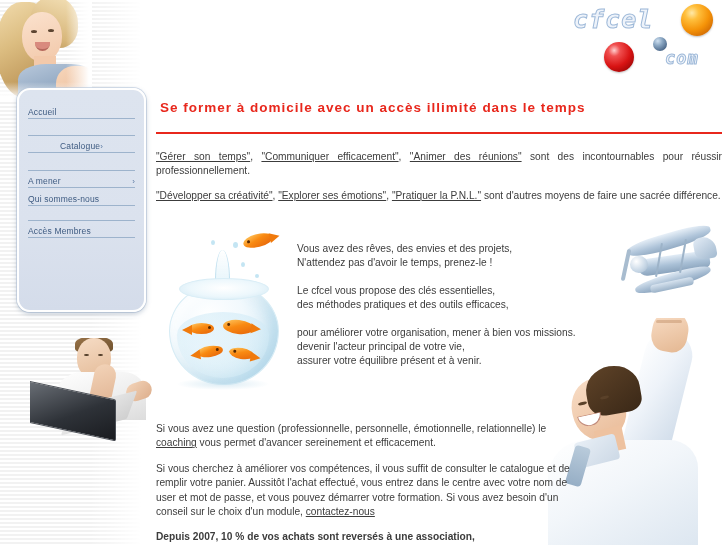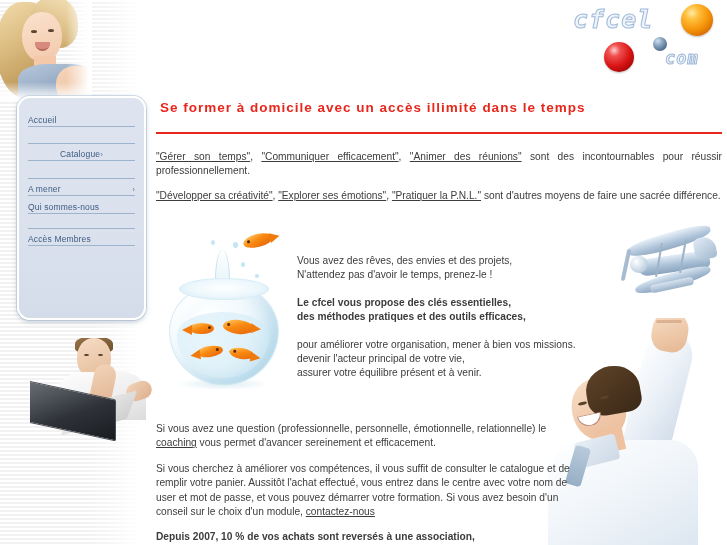--- a/index.html
+++ b/index.html
@@ -171,21 +171,21 @@
   .ch-tie{position:absolute;left:22px;top:128px;width:16px;height:40px;border-radius:4px;
     background:linear-gradient(to bottom,#b9cbdb,#96aec5);transform:rotate(16deg);}
   .ch-arm{position:absolute;left:84px;top:12px;width:48px;height:150px;border-radius:24px 24px 18px 18px;
     background:linear-gradient(110deg,#ffffff,#eef3f9 40%,#c9d7e6);transform:rotate(14deg);}
   .ch-fist{position:absolute;left:104px;top:-6px;width:36px;height:40px;border-radius:44% 44% 40% 40%;
     background:linear-gradient(150deg,#fadfc8,#e3b690);transform:rotate(10deg);}
   .ch-knuck{position:absolute;left:108px;top:2px;width:26px;height:3px;border-radius:3px;background:rgba(190,140,100,.45);}
 
   
   .nav-panel{
-    position:absolute;left:17px;top:96px;width:125px;height:220px;
+    position:absolute;left:17px;top:88px;width:125px;height:220px;
     background:linear-gradient(to bottom,#dde4ef 0%,#dbe2ee 60%,#d4dcea 100%);
     border:2px solid #ffffff;border-radius:13px;
     box-shadow:0 2px 5px rgba(120,140,165,.45),0 0 0 1px rgba(190,205,225,.6);
   }
   .nav-item{
     position:absolute;left:9px;width:107px;height:17px;
     font-size:8.5px;color:#3d5a80;cursor:default;
     border-bottom:1px solid #9db3cc;
     display:flex;align-items:flex-end;justify-content:space-between;
     padding-bottom:1px;box-sizing:border-box;letter-spacing:.15px;
@@ -200,21 +200,21 @@
   }
   .red-rule{position:absolute;left:156px;top:132px;width:566px;height:2px;background:#e8271c;}
 
   
   .copy{position:absolute;font-size:10.2px;color:#3c3c3c;line-height:14px;}
   .copy a, .ln{color:#3c3c3c;text-decoration:underline;}
   .para1{left:156px;top:150px;width:566px;text-align:justify;}
   .para2{left:156px;top:189px;width:566px;text-align:justify;}
 
   .mid-copy{position:absolute;left:297px;top:242px;width:320px;font-size:10.2px;color:#3c3c3c;line-height:14.4px;}
-  .mid-copy p{margin:12px 0 13px 0;}
+  .mid-copy p{margin:0 0 13px 0;}
   .mid-copy p:last-child{margin-bottom:0;}
 
   .bot-copy{position:absolute;left:156px;top:422px;width:420px;font-size:10.2px;color:#3c3c3c;line-height:14.4px;}
   .bot-copy p{margin:0 0 11px 0;}
   .bot-copy p:last-child{margin-bottom:4px;}
   .bold-line{font-weight:bold;}
 </style>
 </head>
 <body>
 
@@ -350,21 +350,21 @@
   <div class="red-head">Se former à domicile avec un accès illimité dans le temps</div>
   <div class="red-rule"></div>
 
   <div class="copy para1"><span class="ln">"Gérer son temps"</span><span>, </span><span class="ln">"Communiquer efficacement"</span><span>, </span><span class="ln">"Animer des réunions"</span><span> sont des incontournables pour réussir professionnellement.</span></div>
 
   <div class="copy para2"><span class="ln">"Développer sa créativité"</span><span>, </span><span class="ln">"Explorer ses émotions"</span><span>, </span><span class="ln">"Pratiquer la P.N.L."</span><span> sont d'autres moyens de faire une sacrée différence.</span></div>
 
   <div class="mid-copy">
     <p style="white-space:pre-line;">Vous avez des rêves, des envies et des projets,
 N'attendez pas d'avoir le temps, prenez-le !</p>
-    <p style="white-space:pre-line;font-weight:bold;">Le cfcel vous propose des clés essentielles,
+    <p style="white-space:pre-line;">Le cfcel vous propose des clés essentielles,
 des méthodes pratiques et des outils efficaces,</p>
     <p style="white-space:pre-line;">pour améliorer votre organisation, mener à bien vos missions.
 devenir l'acteur principal de votre vie,
 assurer votre équilibre présent et à venir.</p>
   </div>
 
   <div class="bot-copy">
     <p><span>Si vous avez une question (professionnelle, personnelle, émotionnelle, relationnelle) le </span><span class="ln">coaching</span><span> vous permet d'avancer sereinement et efficacement.</span></p>
     <p><span>Si vous cherchez à améliorer vos compétences, il vous suffit de consulter le catalogue et de remplir votre panier. Aussitôt l'achat effectué, vous entrez dans le centre avec votre nom de user et mot de passe, et vous pouvez démarrer votre formation. Si vous avez besoin d'un conseil sur le choix d'un module, </span><span class="ln">contactez-nous</span></p>
     <p class="bold-line">Depuis 2007, 10 % de vos achats sont reversés à une association,</p>

